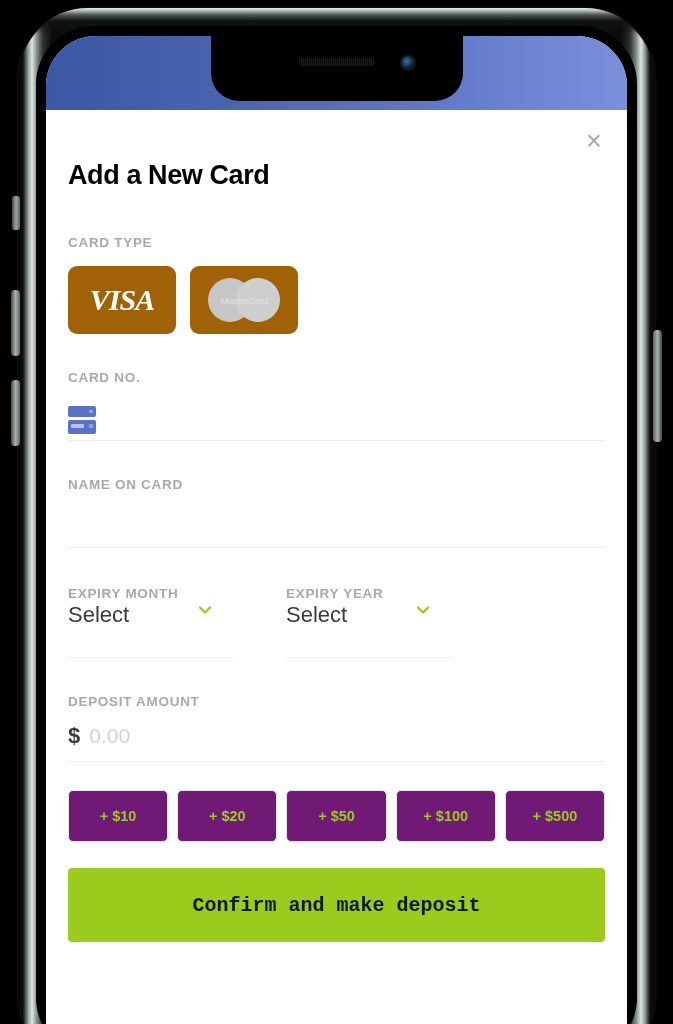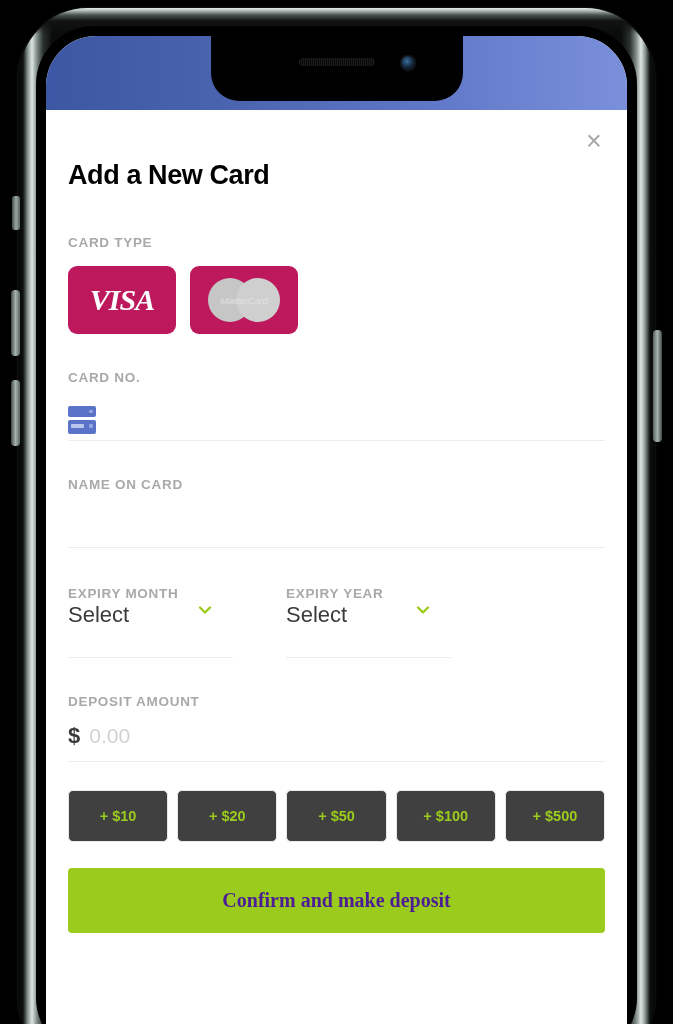--- a/index.html
+++ b/index.html
@@ -88,21 +88,21 @@
   }
   .label{
     font-size:13.5px; font-weight:700; color:#a9a9a9;
     letter-spacing:.7px; text-transform:uppercase;
   }
 
   
   .sec-cardtype{ margin-top:44px; }
   .card-type-row{ display:flex; gap:14px; margin-top:16px; }
   .card-chip{
-    width:108px; height:68px; border-radius:9px; background:#be185d;
+    width:108px; height:68px; border-radius:9px; background:#a16207;
     display:flex; align-items:center; justify-content:center; cursor:pointer;
   }
   .visa-text{
     font-family:"Liberation Serif", serif;
     font-size:30px; font-weight:700; font-style:italic; color:#fff;
     letter-spacing:-1px;
   }
   .mc-marks{ position:relative; width:72px; height:44px; }
   .mc-marks .c{ position:absolute; top:0; width:44px; height:44px; border-radius:50%; }
   .mc-marks .c1{ left:0; background:#c6c6c6; }
@@ -183,30 +183,30 @@
   .amount-input{
     flex:1; border:none; outline:none; background:transparent;
     font-size:21px; color:#3a3a3a; font-family:"Liberation Sans", sans-serif;
   }
   .amount-input::placeholder{ color:#d2d2d2; }
 
   
   .quick-row{ display:flex; gap:9px; margin-top:28px; }
   .quick-btn{
     flex:1; height:52px; border:1px solid #e8e8e8; border-radius:5px;
-    background:#404040; color:#9bcc1d; font-size:14.5px; font-weight:700;
+    background:#701a75; color:#9bcc1d; font-size:14.5px; font-weight:700;
     display:flex; align-items:center; justify-content:center;
     cursor:pointer; font-family:"Liberation Sans", sans-serif;
   }
 
   
   .confirm-btn{
-    margin-top:26px; width:100%; height:65px; border:none; border-radius:4px;
-    background:#9bcc1d; color:#4c1d95; font-size:20px; font-weight:700;
-    cursor:pointer; font-family:Liberation Serif, serif;
+    margin-top:26px; width:100%; height:74px; border:none; border-radius:4px;
+    background:#9bcc1d; color:#0f172a; font-size:20px; font-weight:700;
+    cursor:pointer; font-family:Liberation Mono, monospace;
     display:flex; align-items:center; justify-content:center;
   }
 </style>
 </head>
 <body>
 
 <div class="stage">
 
   <div class="phone-frame"></div>
   <div class="phone-top-highlight"></div>

